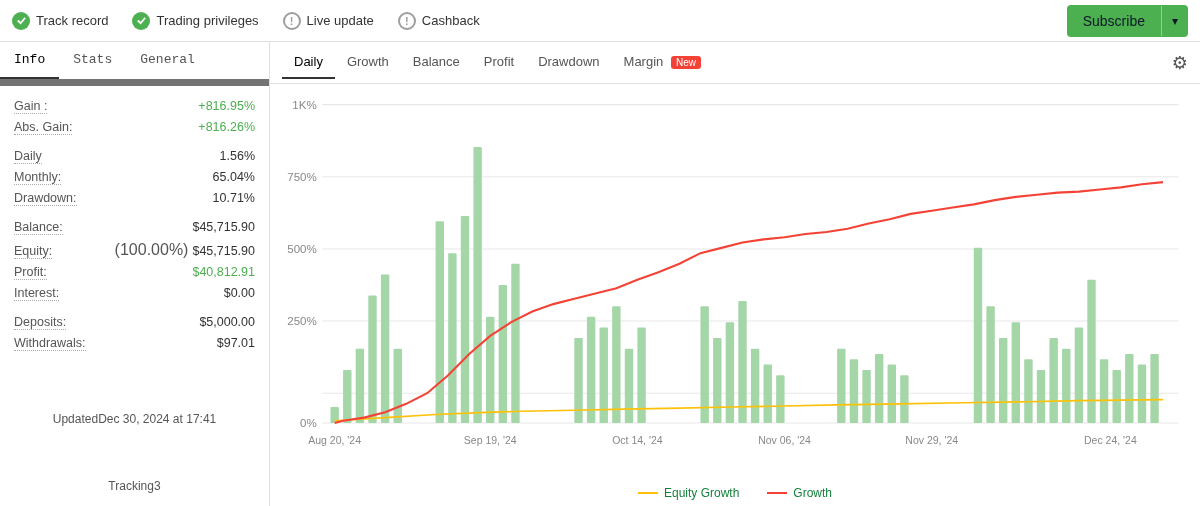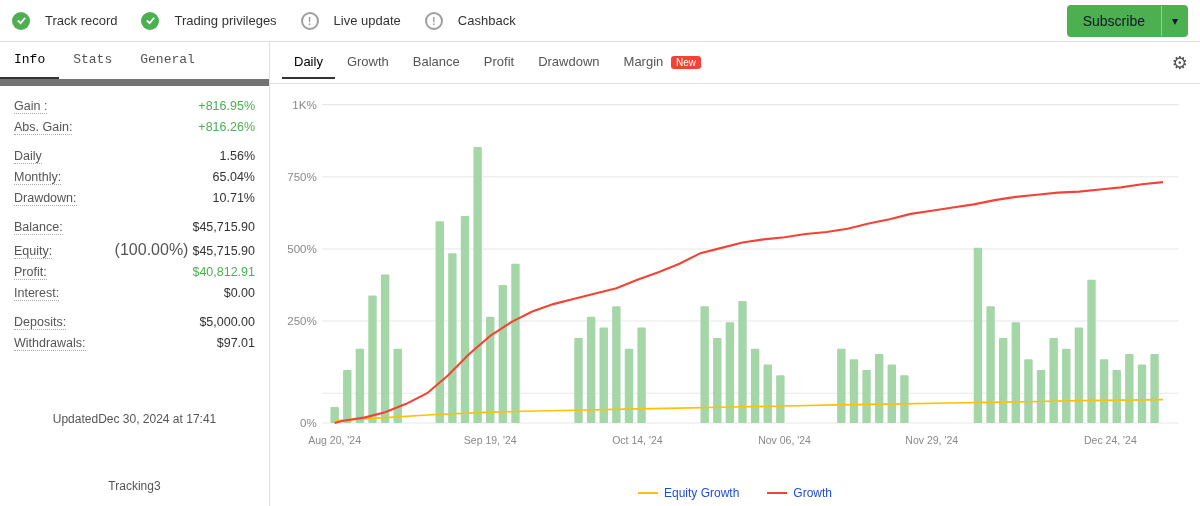--- a/index.html
+++ b/index.html
@@ -4,21 +4,21 @@
   <style>
     * { box-sizing: border-box; margin: 0; padding: 0; }
     body { font-family: Arial, sans-serif; font-size: 13px; background: #fff; color: #333; }
 
     
     .top-bar {
       display: flex; align-items: center; padding: 0 12px;
       height: 42px; border-bottom: 1px solid #e0e0e0; background: #fff;
     }
     .top-bar-item {
-      display: flex; align-items: center; gap: 15px;
+      display: flex; align-items: center; gap: 6px;
       margin-right: 24px; font-size: 13px; color: #333;
     }
     .check-icon { width: 18px; height: 18px; border-radius: 50%; display: flex; align-items: center; justify-content: center; }
     .check-green { background: #4caf50; }
     .check-icon svg { width: 11px; height: 11px; fill: white; }
     .exclaim-icon { width: 18px; height: 18px; border-radius: 50%; border: 2px solid #9e9e9e; display: flex; align-items: center; justify-content: center; font-size: 11px; color: #9e9e9e; font-weight: bold; }
 
     .subscribe-btn {
       margin-left: auto; display: flex; align-items: center; background: #4caf50;
       color: #0f172a; border: none; border-radius: 4px; cursor: pointer;
@@ -65,21 +65,21 @@
       padding: 1px 5px; border-radius: 3px; margin-left: 4px; vertical-align: middle;
     }
 
     .filter-icon-btn { margin-left: auto; cursor: pointer; color: #555; font-size: 18px; }
 
     
     .chart-area { flex: 1; padding: 10px 16px 6px 10px; position: relative; overflow: hidden; }
     .chart-svg { width: 100%; height: 100%; }
 
     
-    .chart-legend { display: flex; justify-content: center; gap: 28px; padding: 4px 0 6px; font-size: 12px; color: #1d4ed8; }
+    .chart-legend { display: flex; justify-content: center; gap: 28px; padding: 4px 0 6px; font-size: 12px; color: #15803d; }
     .legend-item { display: flex; align-items: center; gap: 6px; }
     .legend-line { width: 20px; height: 2px; }
     .legend-yellow { background: #ffc107; }
     .legend-red { background: #f44336; }
   </style>
 </head>
 <body>
 
 <div class="top-bar">
   <div class="top-bar-item">

